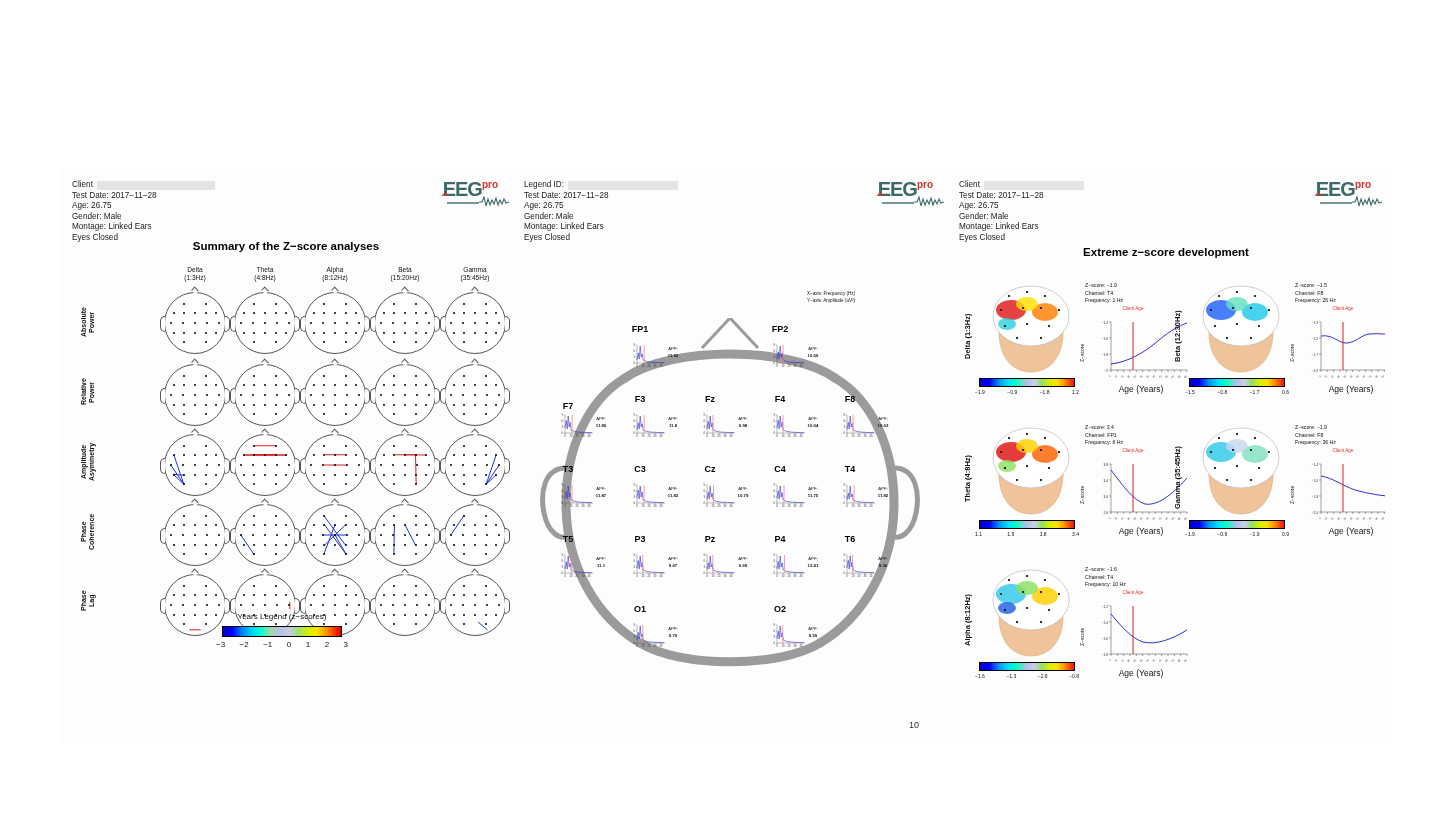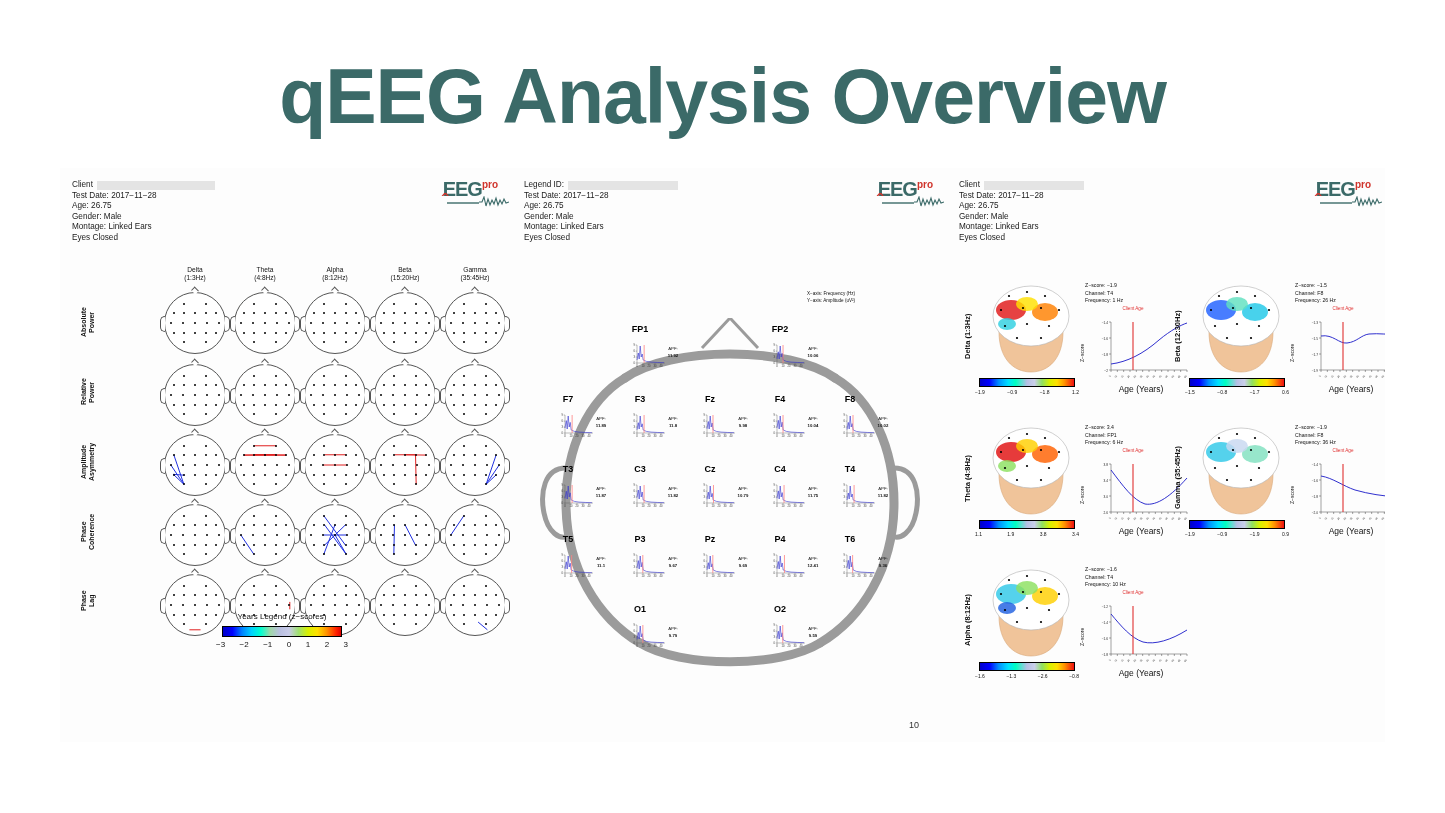--- a/index.html
+++ b/index.html
@@ -101,21 +101,20 @@
         #0000cc 0%, #0000ff 10%, #0090ff 20%, #00e0ff 30%, #00ffc0 38%,
         #b6bfe4 50%, #c9cfe9 58%, #8fe060 66%, #d8f000 74%, #ffe000 82%, #ff9000 90%, #ee1010 100%); }
   .cbar-ticks { position:absolute; display:flex; justify-content:space-between; font-size:5px; color:#111; }
   .headshot { position:absolute; }
 </style>
 </head>
 <body>
 
 <div id="slide">
 
-  <div class="slide-title">qEEG Analysis Overview</div>
 
   <div class="panel-divider" style="left:512px;"></div>
   <div class="panel-divider" style="left:946px;"></div>
 
   <div class="panel" id="panel-left">
 
     <div class="rpt-head">
       <div class="redact-row">
         <span>Client</span>
         <span class="redact" style="width:118px;"></span>
@@ -131,20 +130,21 @@
       <span class="qmark">ˆ</span>
       <span class="main">EEG</span><span class="pro">pro</span>
       <svg class="wave" width="30" height="11" viewBox="0 0 30 11">
         <path d="M0 6 L3 6 L5 1 L7 10 L9 3 L11 9 L13 4 L15 8 L17 2 L19 9 L21 4 L23 8 L25 3 L27 7 L30 6" fill="none" stroke="#3b6a68" stroke-width="1.1"></path>
       </svg>
       <svg style="position:absolute;left:-2px;top:0;" width="44" height="30" viewBox="0 0 44 30">
         <line x1="6" y1="25" x2="38" y2="25" stroke="#3b6a68" stroke-width="1.4"></line>
       </svg>
     </div>
 
+    <div class="rpt-title" style="top:72px;">Summary of the Z−score analyses</div>
 
     <div class="band-hdr" style="left:104px; top:98px; width:62px;">
       <div>Delta</div>
       <div>(1:3Hz)</div>
     </div>
     <div class="band-hdr" style="left:174px; top:98px; width:62px;">
       <div>Theta</div>
       <div>(4:8Hz)</div>
     </div>
     <div class="band-hdr" style="left:244px; top:98px; width:62px;">
@@ -970,21 +970,21 @@
             <text x="5" y="18.4" font-size="2.6" fill="#333" text-anchor="end" font-family="&quot;Liberation Sans&quot;, sans-serif">3</text>
             <text x="5" y="24.4" font-size="2.6" fill="#333" text-anchor="end" font-family="&quot;Liberation Sans&quot;, sans-serif">0</text>
             <text x="7" y="27.2" font-size="2.6" fill="#333" text-anchor="middle" font-family="&quot;Liberation Sans&quot;, sans-serif">0</text>
             <text x="13" y="27.2" font-size="2.6" fill="#333" text-anchor="middle" font-family="&quot;Liberation Sans&quot;, sans-serif">10</text>
             <text x="19" y="27.2" font-size="2.6" fill="#333" text-anchor="middle" font-family="&quot;Liberation Sans&quot;, sans-serif">20</text>
             <text x="25" y="27.2" font-size="2.6" fill="#333" text-anchor="middle" font-family="&quot;Liberation Sans&quot;, sans-serif">30</text>
             <text x="31" y="27.2" font-size="2.6" fill="#333" text-anchor="middle" font-family="&quot;Liberation Sans&quot;, sans-serif">40</text>
           </svg>
           <div class="apf"><span>APF:</span><b>10.06</b></div>
         </div>
-        <div class="elec-lbl" style="left: 36px; top: 226px; width: 40px;">F7</div>
+        <div class="elec-lbl" style="left: 36px; top: 233px; width: 40px;">F7</div>
         <div class="fft-cell" style="left: 46px; top: 242px;">
           <svg width="54" height="30" viewBox="0 0 54 30" class="fft-svg">
             <path d="M7 5 L7 23 L35 23" fill="none" stroke="#555" stroke-width="0.4"></path>
             <line x1="5.6" y1="23" x2="7" y2="23" stroke="#555" stroke-width="0.4"></line>
             <line x1="5.6" y1="17.06" x2="7" y2="17.06" stroke="#555" stroke-width="0.4"></line>
             <line x1="5.6" y1="11.12" x2="7" y2="11.12" stroke="#555" stroke-width="0.4"></line>
             <line x1="5.6" y1="5" x2="7" y2="5" stroke="#555" stroke-width="0.4"></line>
             <line x1="7" y1="23" x2="7" y2="24.4" stroke="#555" stroke-width="0.4"></line>
             <line x1="13" y1="23" x2="13" y2="24.4" stroke="#555" stroke-width="0.4"></line>
             <line x1="19" y1="23" x2="19" y2="24.4" stroke="#555" stroke-width="0.4"></line>
@@ -1459,20 +1459,21 @@
       <span class="qmark">ˆ</span>
       <span class="main">EEG</span><span class="pro">pro</span>
       <svg class="wave" width="30" height="11" viewBox="0 0 30 11">
         <path d="M0 6 L3 6 L5 1 L7 10 L9 3 L11 9 L13 4 L15 8 L17 2 L19 9 L21 4 L23 8 L25 3 L27 7 L30 6" fill="none" stroke="#3b6a68" stroke-width="1.1"></path>
       </svg>
       <svg style="position:absolute;left:-2px;top:0;" width="44" height="30" viewBox="0 0 44 30">
         <line x1="6" y1="25" x2="38" y2="25" stroke="#3b6a68" stroke-width="1.4"></line>
       </svg>
     </div>
 
+    <div class="rpt-title" style="top:78px;">Extreme z−score development</div>
 
     <div id="zdev-grid">
         <div class="band-side" style="left: 16px; top: 122px; height: 92px;">Delta (1:3Hz)</div>
         <svg width="104" height="96" viewBox="0 0 104 96" class="headshot" style="left: 32px; top: 112px;">
           <path d="M20 52 C20 78 34 92 52 92 C70 92 84 78 84 52 C84 34 72 22 52 22 C32 22 20 34 20 52 Z" fill="#f0c49a" stroke="#d8a878" stroke-width="0.6"></path>
           <ellipse cx="52" cy="36" rx="38" ry="30" fill="#ffffff" stroke="#b0b0b0" stroke-width="0.6"></ellipse>
           <ellipse cx="32" cy="30" rx="15" ry="10" fill="#e01818" opacity="0.82"></ellipse>
           <ellipse cx="66" cy="32" rx="13" ry="9" fill="#ff8000" opacity="0.82"></ellipse>
           <ellipse cx="48" cy="24" rx="11" ry="7" fill="#ffe000" opacity="0.82"></ellipse>
           <ellipse cx="28" cy="44" rx="9" ry="6" fill="#30d0e0" opacity="0.82"></ellipse>

